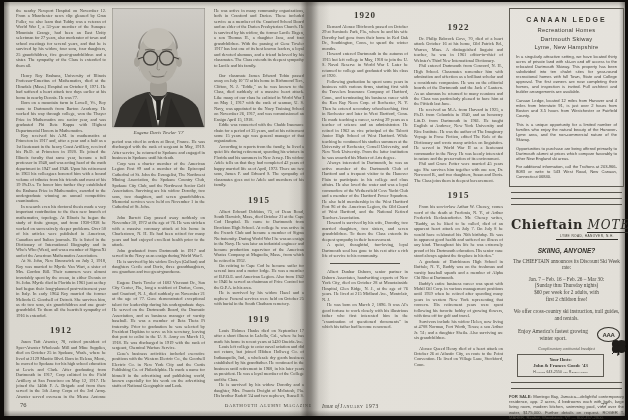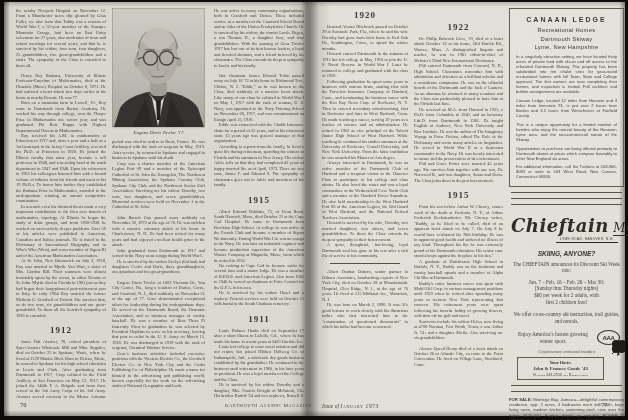--- a/index.html
+++ b/index.html
@@ -38,21 +38,21 @@
          font-family:"Liberation Sans",sans-serif;}
   .ad-box{border:1px solid #5e5b53;padding:5px 6px 6px;background:rgba(255,255,255,0.12);}
   .can-title{text-align:center;font-size:7px;font-weight:700;letter-spacing:2px;margin:2px 0 4px;}
   .can-line{text-align:center;font-size:5.8px;margin:0 0 2.5px;letter-spacing:0.3px;}
   .ad-p{margin:3.5px 0 0;font-size:4.1px;line-height:5.1px;text-align:justify;color:#46443d;}
   .rule-group{margin:5px 2px;}
   .rule-group div{border-top:0.8px solid #56534b;margin-top:5px;}
   
   .chieftain{padding:2px 2px 0;}
   .ch-logo{position:relative;text-align:center;margin:3px 0 1px;white-space:nowrap;}
-  .ch-script{font-family:"DejaVu Serif",serif;font-style:italic;font-weight:700;font-size:18px;
+  .ch-script{font-family:"DejaVu Serif",serif;font-weight:700;font-size:13px;
              letter-spacing:0.5px;color:#2e2c27;}
   .ch-script::first-letter{font-size:19px;}
   .ch-motel{font-family:"DejaVu Serif",serif;font-style:italic;font-size:12px;letter-spacing:1px;
             color:#2e2c27;border-bottom:1.5px solid #2e2c27;}
   .ch-sub{width:62px;margin:0 4px 0 auto;text-align:center;font-size:3.2px;letter-spacing:0.4px;
           border-bottom:1.2px solid #2e2c27;color:#3a382f;padding-bottom:1px;}
   .ch-head{text-align:center;font-size:6.5px;font-weight:700;font-style:italic;margin:7px 0 4px;color:#33312b;}
   .ch-p{font-family:"Liberation Serif",serif;text-align:center;font-size:5.2px;line-height:6.6px;margin:4px 0 0;color:#45433c;}
   .ch-enjoy{display:flex;align-items:center;gap:4px;margin:6px 2px 0;}
   .ch-enjoy .txt{font-family:"Liberation Serif",serif;font-size:5.4px;line-height:6.6px;text-align:center;flex:1;color:#45433c;}
@@ -140,21 +140,21 @@
 
   <div class="col" style="left:214px;width:90px;">
     <p class="bp nf">He was active in many community organizations, both in Cranford and Darien. These included service as a member of the Cranford School Board and an elder of the Darien Presbyterian Church. He is survived by his widow, the former Lucile Hagen, a son Thomas H., a daughter Jane, and four grandchildren. With the passing of Gene Towler 1917 has lost one of its best known leaders, a loyal and devoted alumnus, and a friend beloved by his classmates. The Class extends its deepest sympathy to Lucile and his family.</p>
     <p class="bp g">Our classmate James Edward Tobin passed away on July 10 '72 at his home in Richmond Terr., Clifton, N. J. "Eddie," as he was known to the Class, died suddenly of a massive heart attack. Like many of our class he enlisted in World War I on May 1, 1917 with the rank of seaman, U. S. Navy, was appointed to the Navy Training School on November 26, 1917, and was commissioned an Ensign April 15, 1918.</p>
     <p class="bp">Eddie was connected with the Chubb Insurance chain for a period of 35 years, and at his retirement some 15 years ago was general manager of that organization.</p>
     <p class="bp">According to reports from the family, he lived a quiet life during retirement, spending his winters in Florida and his summers in New Jersey. His widow Adele tells us that they had completed 42 years of happy married life as of April, 1972. There are two sons, James F. and Edward S. The sympathy of classmates goes out to Adele and members of his family.</p>
     <h3 class="yr">1915</h3>
     <p class="bp">Albert Edward Dobbins, 75, of Dean Road, South Harwich, Mass., died October 21 at the Cape Cod Hospital. He came to Dartmouth from Brockton High School. At college he was active in the French Club and became a member of Sigma Nu fraternity. During World War I he was an ensign in the Navy. He was later an industrial engineer and became production supervisor of the American Wastes Company at Magnolia, Mass., from which he retired in 1952.</p>
     <p class="bp">On retiring to Cape Cod he became sutler for several inns and a motor lodge. He was a member of B.P.O.E. and American Legion. Also from 1942 to 1946 he served as chairman of Price Control for the O.P.A. in his area.</p>
     <p class="bp">He is survived by his widow Hazel and a nephew. Funeral services were held on October 25 with burial in the South Chatham cemetery.</p>
-    <h3 class="yr">1911</h3>
+    <h3 class="yr">1919</h3>
     <p class="bp">Louis Holmes Hanks died on September 17 after a short illness in LaJolla, Cal., where he has made his home in recent years at 5430 Oneida Ave.</p>
     <p class="bp">Louis left college to enter naval aviation and did not return, but joined Hibben Hollweg Co. of Indianapolis, Ind., a wholesale dry goods business established by his grandfather. He continued in the business until retirement in 1960, in his later years as president. He was a loyal member of the College and the Class.</p>
     <p class="bp">He is survived by his widow Dorothy and a daughter, Mrs. Francis Dwight of McIntosh, Fla. His brother Radeff '24 and two nephews, Russell S. Hatch and R. Thomas Unkefer, both of the Class of 1973, also survive.</p>
   </div>
 
   <div class="col" style="left:322px;width:86px;">
     <h3 class="yr" style="margin-top:2px;">1920</h3>
     <p class="bp">Bernard Alonzo Hitchcock passed on October 29 at Seminole Park, Fla., where he and his wife Dorothy had gone from their home in Red Oak Dr., Southington, Conn., to spend the winter months.</p>
     <p class="bp">Howard entered Dartmouth in the autumn of 1915 but left college in May, 1918 to join the U. S. Naval Reserve in World War I. Later he returned to college and graduated with his class of 1920.</p>
     <p class="bp">Following graduation he spent some years in business with various firms, starting first with the Travelers Insurance Company of Hartford, Conn., and terminating his business career with the Ken Ray Neon Corp. of Rochester, N. Y. Then he entered secondary schoolteaching, first in Rochester and later in West Hartford, Conn. He made teaching a career, serving 29 years as a teacher of science and an administrator. He retired in 1962 as vice principal of the Talcott Junior High School of West Hartford. While teaching he continued his studies summers at the University of Rochester, Cornell University, and New York University. From the latter institution he was awarded his Master of Arts degree.</p>

